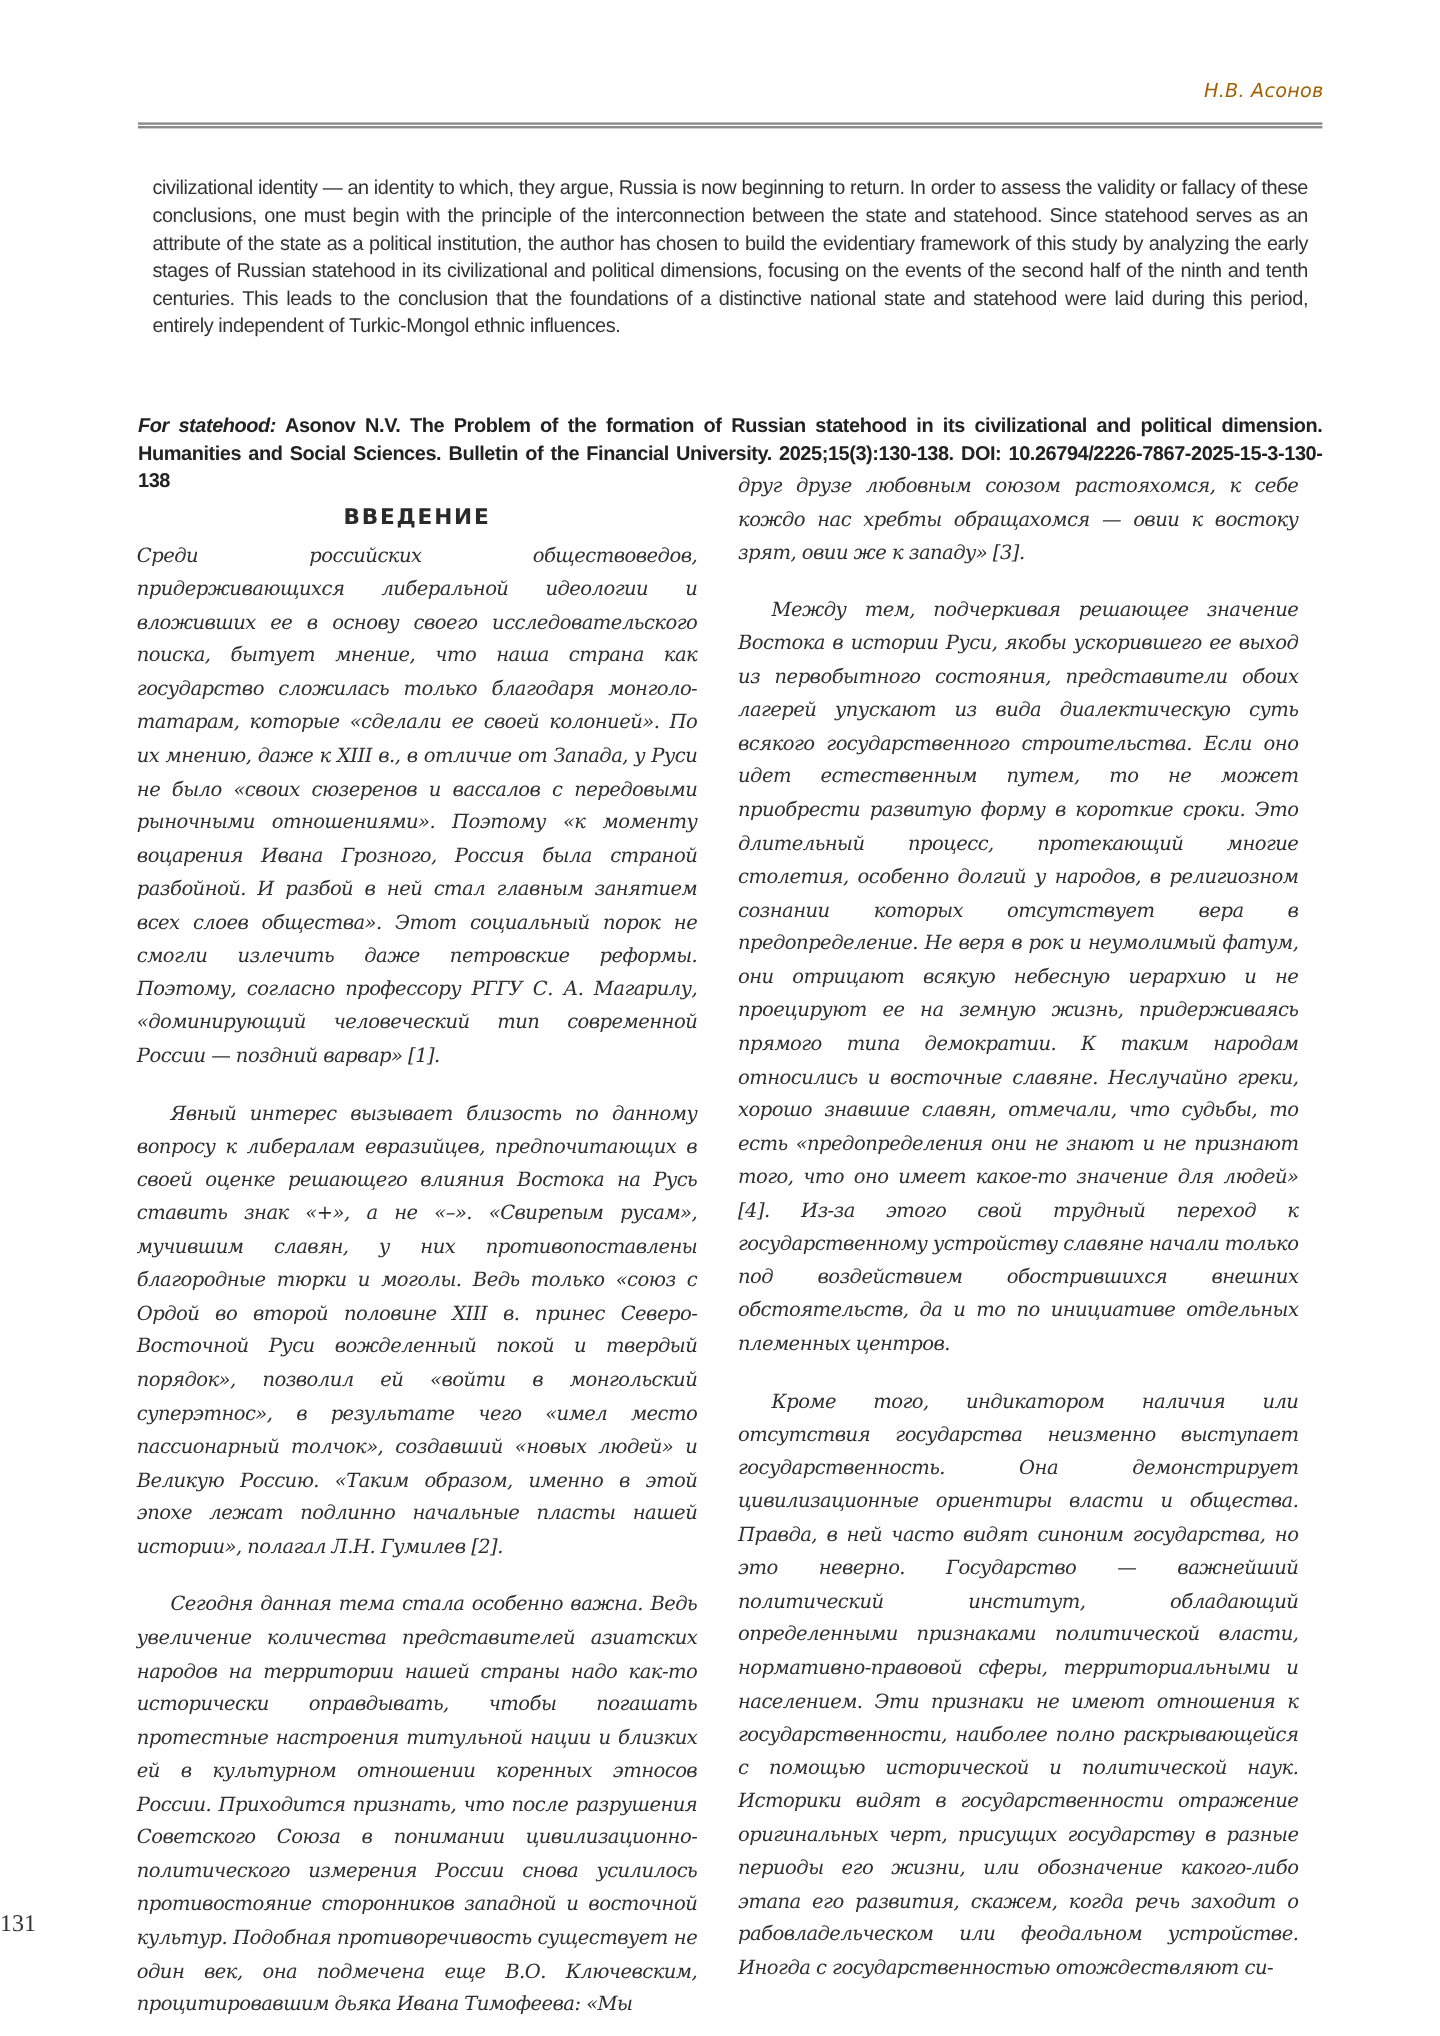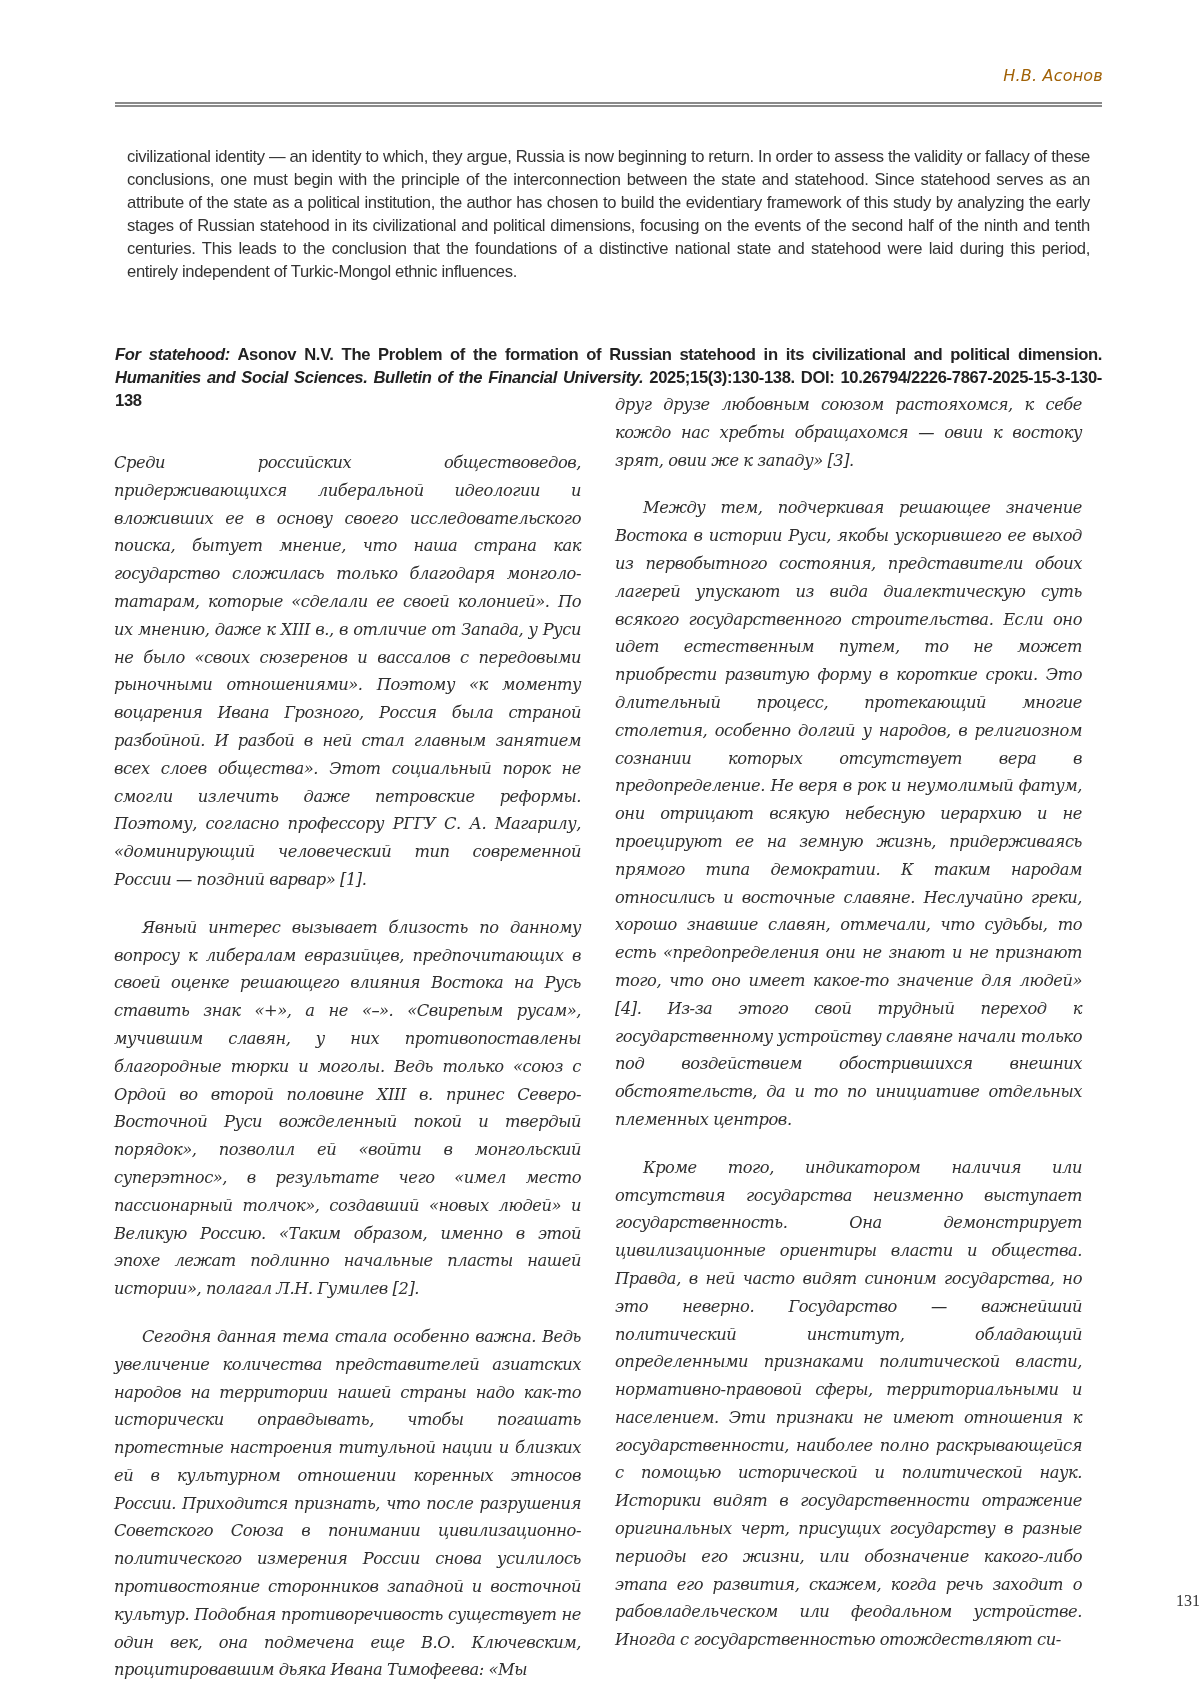--- a/index.html
+++ b/index.html
@@ -26,43 +26,43 @@
   .abstract p { margin: 12px; }
   .kw-label { font-weight: bold; font-style: italic; color: #2a2a2a; }
 
   .citation {
     position: absolute; left: 115px; width: 987px; top: 343px;
     font-family: "Liberation Sans", sans-serif; font-size: 16.6px;
     line-height: 23px; color: #222; font-weight: bold;
     letter-spacing: -0.35px; text-align: justify;
   }
   .citation .cit-label { font-style: italic; }
-  .citation .journal { font-style: italic; }
+  .citation .journal { }
 
   .col {
     position: absolute; top: 420px; width: 467px;
     font-family: "DejaVu Serif", serif; font-size: 16.3px;
     line-height: 27.8px; color: #2f2f2f; text-align: justify;
     letter-spacing: -0.45px;
   }
   .col-left { left: 114px; top: 423px; }
   .col-right { left: 615px; top: 425px; }
   .col p { margin: 0; font-style: italic; }
   .col p.indent { text-indent: 28px; margin-top: 20px; }
 
   .section-title {
     position: absolute; left: 114px; width: 467px; top: 421px;
     text-align: center;
     font-family: "DejaVu Sans", sans-serif; font-weight: bold;
     font-size: 18px; letter-spacing: 1.5px; color: #2a2a2a;
   }
 
   .page-number {
-    position: absolute; left: 0; width: 1200px; top: 1592px; text-align: right;
-    font-family: "Liberation Serif", serif; font-size: 16px; color: #333;
+    position: absolute; left: 0; width: 1200px; top: 1592px; text-align: left;
+    font-family: "Liberation Serif", serif; font-size: 20px; color: #333;
   }
 </style>
 </head>
 <body>
 
 <div class="page">
 
   <div class="running-head">Н.В. Асонов</div>
   <div class="head-rule"></div>
 
@@ -70,20 +70,21 @@
     <p>civilizational identity — an identity to which, they argue, Russia is now beginning to return. In order to assess the validity or fallacy of these conclusions, one must begin with the principle of the interconnection between the state and statehood. Since statehood serves as an attribute of the state as a political institution, the author has chosen to build the evidentiary framework of this study by analyzing the early stages of Russian statehood in its civilizational and political dimensions, focusing on the events of the second half of the ninth and tenth centuries. This leads to the conclusion that the foundations of a distinctive national state and statehood were laid during this period, entirely independent of Turkic-Mongol ethnic influences.</p>
   </div>
 
   <div class="citation">
     <span class="cit-label">For statehood:</span>
     <span>Asonov N.V. The Problem of the formation of Russian statehood in its civilizational and political dimension.</span>
     <span class="journal">Humanities and Social Sciences. Bulletin of the Financial University.</span>
     <span>2025;15(3):130-138. DOI: 10.26794/2226-7867-2025-15-3-130-138</span>
   </div>
 
+  <div class="section-title">ВВЕДЕНИЕ</div>
 
   <div class="col col-left" style="top:449px;">
     <p>Среди российских обществоведов, придерживающихся либеральной идеологии и вложивших ее в основу своего исследовательского поиска, бытует мнение, что наша страна как государство сложилась только благодаря монголо-татарам, которые «сделали ее своей колонией». По их мнению, даже к XIII в., в отличие от Запада, у Руси не было «своих сюзеренов и вассалов с передовыми рыночными отношениями». Поэтому «к моменту воцарения Ивана Грозного, Россия была страной разбойной. И разбой в ней стал главным занятием всех слоев общества». Этот социальный порок не смогли излечить даже петровские реформы. Поэтому, согласно профессору РГГУ С. А. Магарилу, «доминирующий человеческий тип современной России — поздний варвар» [1].</p>
     <p class="indent">Явный интерес вызывает близость по данному вопросу к либералам евразийцев, предпочитающих в своей оценке решающего влияния Востока на Русь ставить знак «+», а не «–». «Свирепым русам», мучившим славян, у них противопоставлены благородные тюрки и моголы. Ведь только «союз с Ордой во второй половине XIII в. принес Северо-Восточной Руси вожделенный покой и твердый порядок», позволил ей «войти в монгольский суперэтнос», в результате чего «имел место пассионарный толчок», создавший «новых людей» и Великую Россию. «Таким образом, именно в этой эпохе лежат подлинно начальные пласты нашей истории», полагал Л.Н. Гумилев [2].</p>
     <p class="indent">Сегодня данная тема стала особенно важна. Ведь увеличение количества представителей азиатских народов на территории нашей страны надо как-то исторически оправдывать, чтобы погашать протестные настроения титульной нации и близких ей в культурном отношении коренных этносов России. Приходится признать, что после разрушения Советского Союза в понимании цивилизационно-политического измерения России снова усилилось противостояние сторонников западной и восточной культур. Подобная противоречивость существует не один век, она подмечена еще В.О. Ключевским, процитировавшим дьяка Ивана Тимофеева: «Мы</p>
   </div>
 
   <div class="col col-right" style="top:391px;">
     <p>друг друзе любовным союзом растояхомся, к себе кождо нас хребты обращахомся — овии к востоку зрят, овии же к западу» [3].</p>
     <p class="indent">Между тем, подчеркивая решающее значение Востока в истории Руси, якобы ускорившего ее выход из первобытного состояния, представители обоих лагерей упускают из вида диалектическую суть всякого государственного строительства. Если оно идет естественным путем, то не может приобрести развитую форму в короткие сроки. Это длительный процесс, протекающий многие столетия, особенно долгий у народов, в религиозном сознании которых отсутствует вера в предопределение. Не веря в рок и неумолимый фатум, они отрицают всякую небесную иерархию и не проецируют ее на земную жизнь, придерживаясь прямого типа демократии. К таким народам относились и восточные славяне. Неслучайно греки, хорошо знавшие славян, отмечали, что судьбы, то есть «предопределения они не знают и не признают того, что оно имеет какое-то значение для людей» [4]. Из-за этого свой трудный переход к государственному устройству славяне начали только под воздействием обострившихся внешних обстоятельств, да и то по инициативе отдельных племенных центров.</p>

